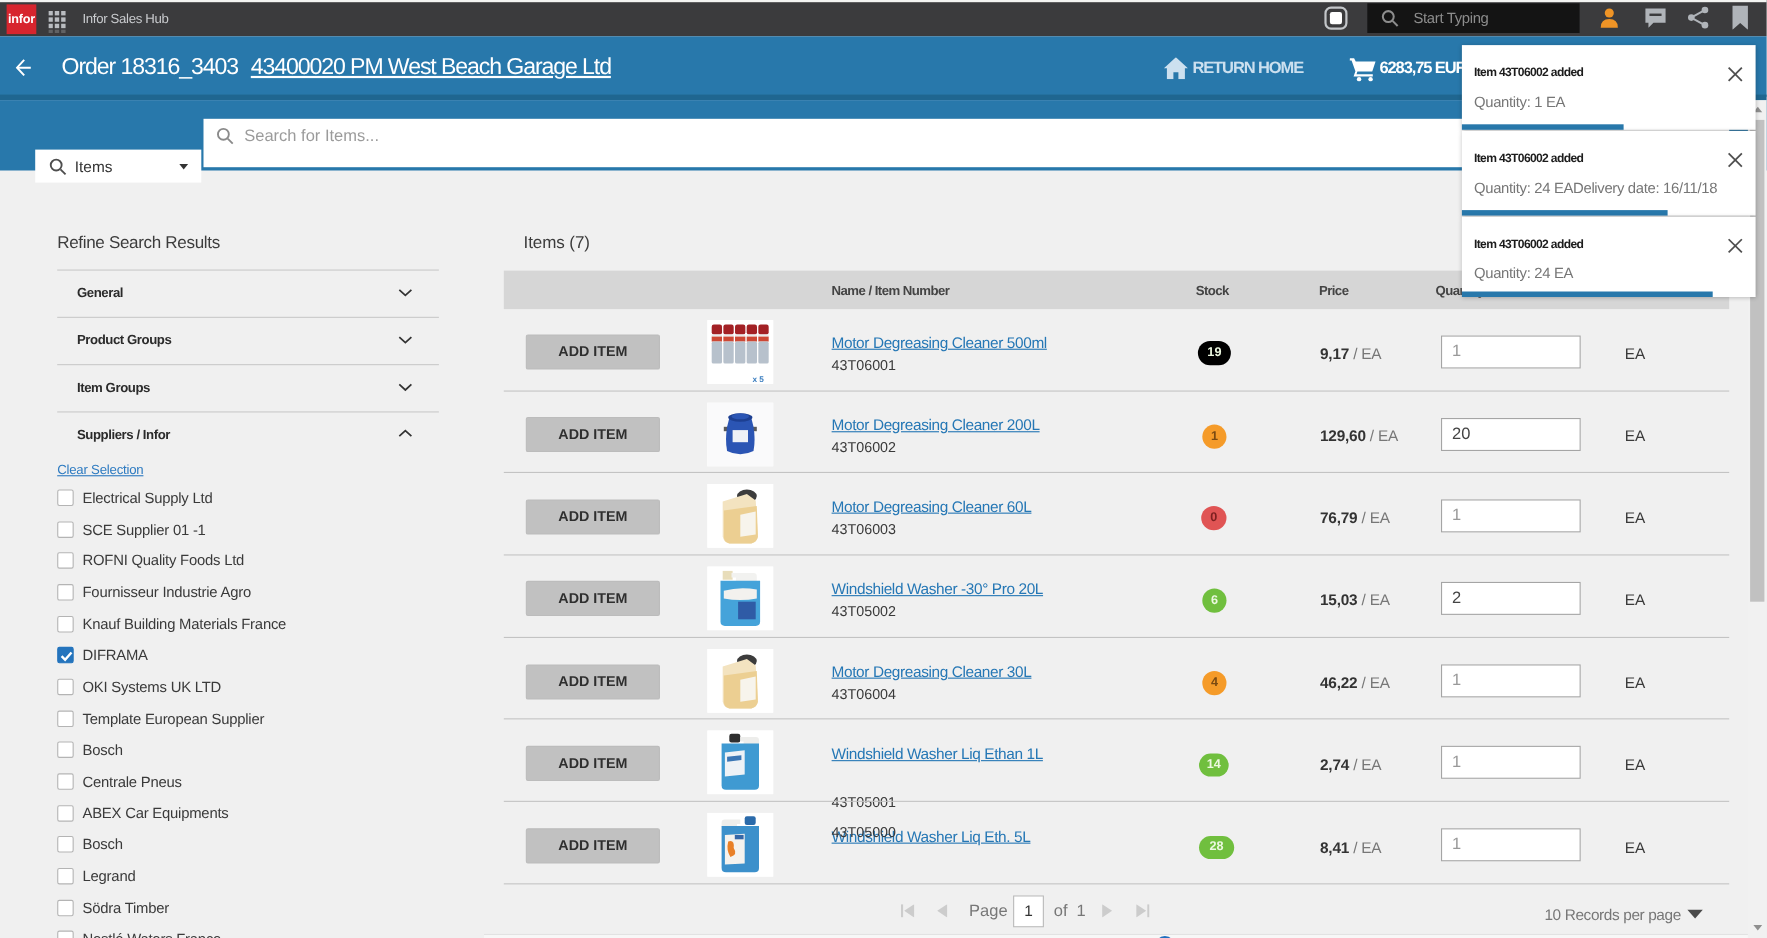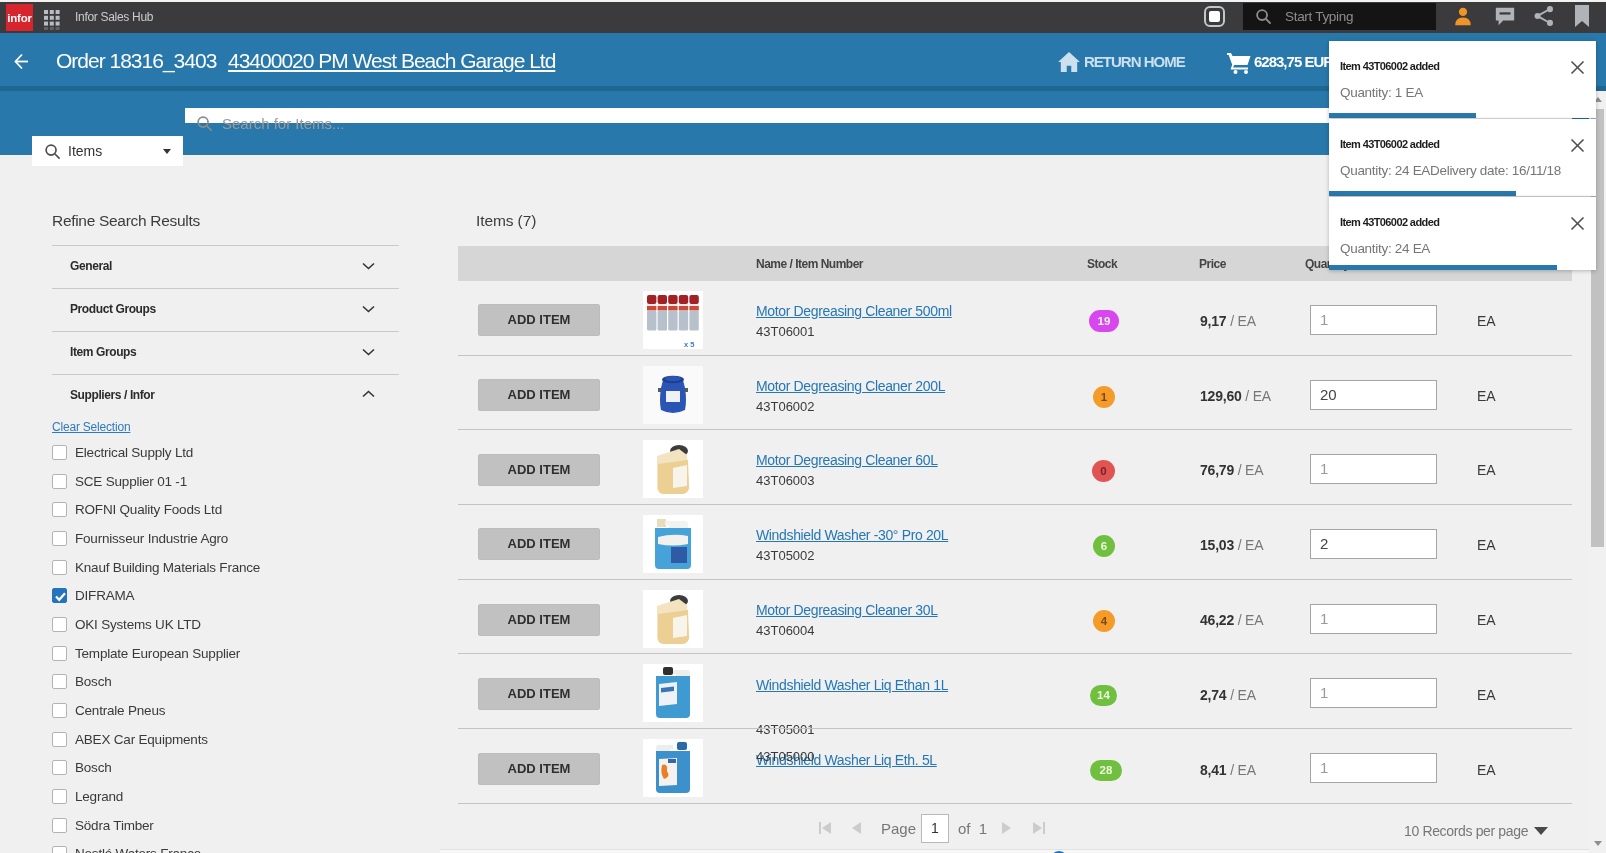--- a/index.html
+++ b/index.html
@@ -28,21 +28,21 @@
 #cartline { position:absolute; left:1227px; top:52px; color:#fff; font-weight:bold; font-size:15px; letter-spacing:-1px; }
 #cartline span { position:absolute; left:27px; top:1px; width:200px; }
 #darkdiv { position:absolute; left:0; top:86px; width:1606px; height:5px; background:#1f6690; }
 
 
 #searchsec { position:absolute; left:0; top:91px; width:1606px; height:64px; background:#2878ab; }
 #selbox { position:absolute; left:32px; top:108px; width:151px; height:30px; background:#fff;margin-top:28px; }
 #selbox .mag { position:absolute; left:12px; top:7px; }
 #selbox .lbl { position:absolute; left:36px; top:7px; font-size:14px; color:#333; }
 #selbox .car { position:absolute; right:12px; top:13px; width:0; height:0; border-left:4.5px solid transparent; border-right:4.5px solid transparent; border-top:5.5px solid #333; }
-#sinput { position:absolute; left:185px; top:108px; width:1387px; height:15px; background:#fff; }
+#sinput { position:absolute; left:185px; top:108px; width:1387px; height:44px; background:#fff; }
 #sinput .mag { position:absolute; left:11px; top:7px; }
 #sinput .ph { position:absolute; left:37px; top:7px; font-size:15px; color:#9b9b9b; }
 
 
 #refinetitle { position:absolute; left:52px; top:212px; font-size:15.5px; letter-spacing:-0.3px; color:#3c3c3c; }
 .accline { position:absolute; left:52px; width:347px; height:1px; background:#c9c9c9; }
 .acchead { position:absolute; left:70px; font-size:12px; letter-spacing:-0.4px; font-weight:bold; color:#2b2b2b; }
 .chev { position:absolute; left:362px; }
 #clearsel { position:absolute; left:52px; top:420px; font-size:12px; letter-spacing:-0.2px; color:#2e7bc1; text-decoration:underline; }
 .cbrow { position:absolute; left:52px; height:16px; }
@@ -310,21 +310,21 @@
           <rect x="0" y="4" width="9.4" height="9" rx="2" fill="#a32125"></rect>
           <rect x="0" y="13" width="9.4" height="2" fill="#e9e9e9"></rect>
           <rect x="0" y="15" width="9.4" height="4.5" fill="#cd4734"></rect>
           <rect x="0" y="19.5" width="9.4" height="20" rx="1.5" fill="#b7c1cc"></rect>
         </g>
 <text x="41" y="56" font-family="Liberation Sans" font-size="7.5" font-weight="bold" fill="#3d7fc0">x 5</text>
       </g>
     </svg></div>
 <div class="plink" style="top:303px">Motor Degreasing Cleaner 500ml</div>
 <div class="pnum" style="top:324px">43T06001</div>
-<div class="badge" style="left:1089px; top:310px; width:30px; height:22px; line-height:22px; background:#d946ef">19</div>
+<div class="badge" style="left:1089px; top:310px; width:30px; height:22px; line-height:22px; background:#000000">19</div>
 <div class="price" style="top:313px"><b>9,17</b> / EA</div>
 <div class="qty ph" style="top:305px">1</div>
 <div class="ea" style="top:313px">EA</div>
 <div class="rowsep" style="top:355px"></div>
 
 <div class="additem" style="top:379px">ADD ITEM</div>
 <div class="pimg" style="top:366px"><svg width="60" height="58" viewBox="0 0 60 58">
       <rect width="60" height="58" fill="#fafafb"></rect>
 <rect x="15" y="22" width="6" height="4" fill="#5a5a5a"></rect>
       <rect x="39" y="22" width="6" height="4" fill="#5a5a5a"></rect>

